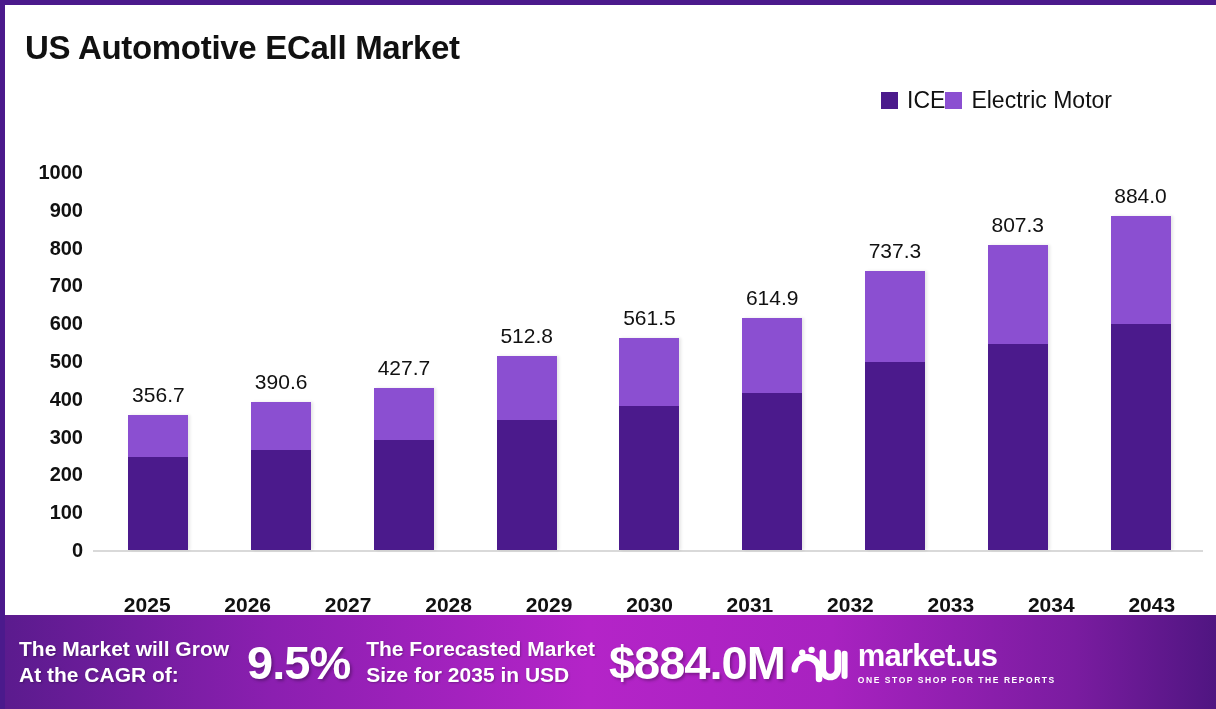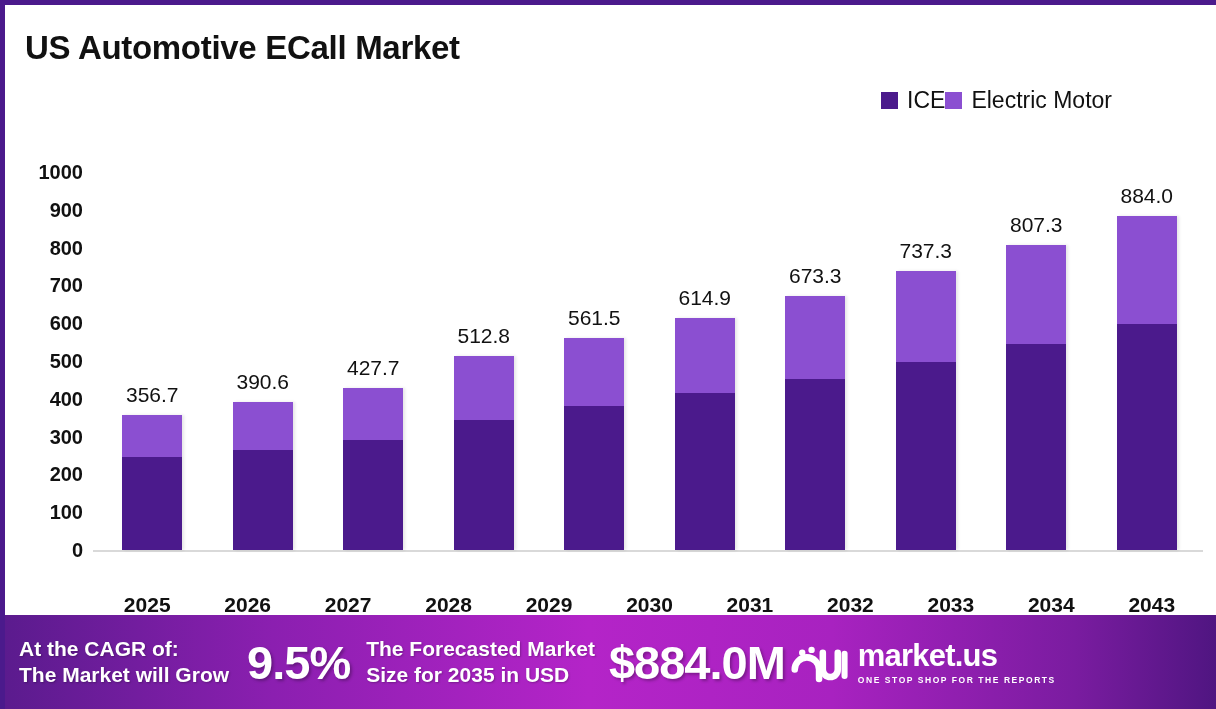--- a/index.html
+++ b/index.html
@@ -177,27 +177,20 @@
           </div>
         </div>
         <div class="bar-col">
           <div class="bar-total" style="bottom: 240.432px;">614.9</div>
           <div class="bar-stack">
             <div class="seg seg-em" style="height: 75.5622px; background: rgb(139, 79, 209);"></div>
             <div class="seg seg-ice" style="height: 156.87px; background: rgb(75, 26, 140);"></div>
           </div>
         </div>
         <div class="bar-col">
-          <div class="bar-total" style="bottom: 262.507px;">673.3</div>
-          <div class="bar-stack">
-            <div class="seg seg-em" style="height: 83.6514px; background: rgb(139, 79, 209);"></div>
-            <div class="seg seg-ice" style="height: 170.856px; background: rgb(75, 26, 140);"></div>
-          </div>
-        </div>
-        <div class="bar-col">
           <div class="bar-total" style="bottom: 286.699px;">737.3</div>
           <div class="bar-stack">
             <div class="seg seg-em" style="height: 90.8334px; background: rgb(139, 79, 209);"></div>
             <div class="seg seg-ice" style="height: 187.866px; background: rgb(75, 26, 140);"></div>
           </div>
         </div>
         <div class="bar-col">
           <div class="bar-total" style="bottom: 313.159px;">807.3</div>
           <div class="bar-stack">
             <div class="seg seg-em" style="height: 99.1494px; background: rgb(139, 79, 209);"></div>
@@ -222,22 +215,22 @@
         <div class="x-tick">2031</div>
         <div class="x-tick">2032</div>
         <div class="x-tick">2033</div>
         <div class="x-tick">2034</div>
         <div class="x-tick">2043</div>
       </div>
   </div>
 
   <div class="footer">
     <div class="f-text-block f-cagr-label">
+      <div>The Market will Grow</div>
       <div>At the CAGR of:</div>
-      <div>The Market will Grow</div>
     </div>
     <div class="f-big f-pct">9.5%</div>
     <div class="f-text-block f-size-label">
       <div>The Forecasted Market</div>
       <div>Size for 2035 in USD</div>
     </div>
     <div class="f-big f-value">$884.0M</div>
     <div class="logo">
       <svg class="logo-mark" viewBox="0 0 62 46">
         <path d="M4 30 a13 13 0 0 1 13 -13 a13 13 0 0 1 13 13 v10" fill="none" stroke="#ffffff" stroke-width="7" stroke-linecap="round"></path>

